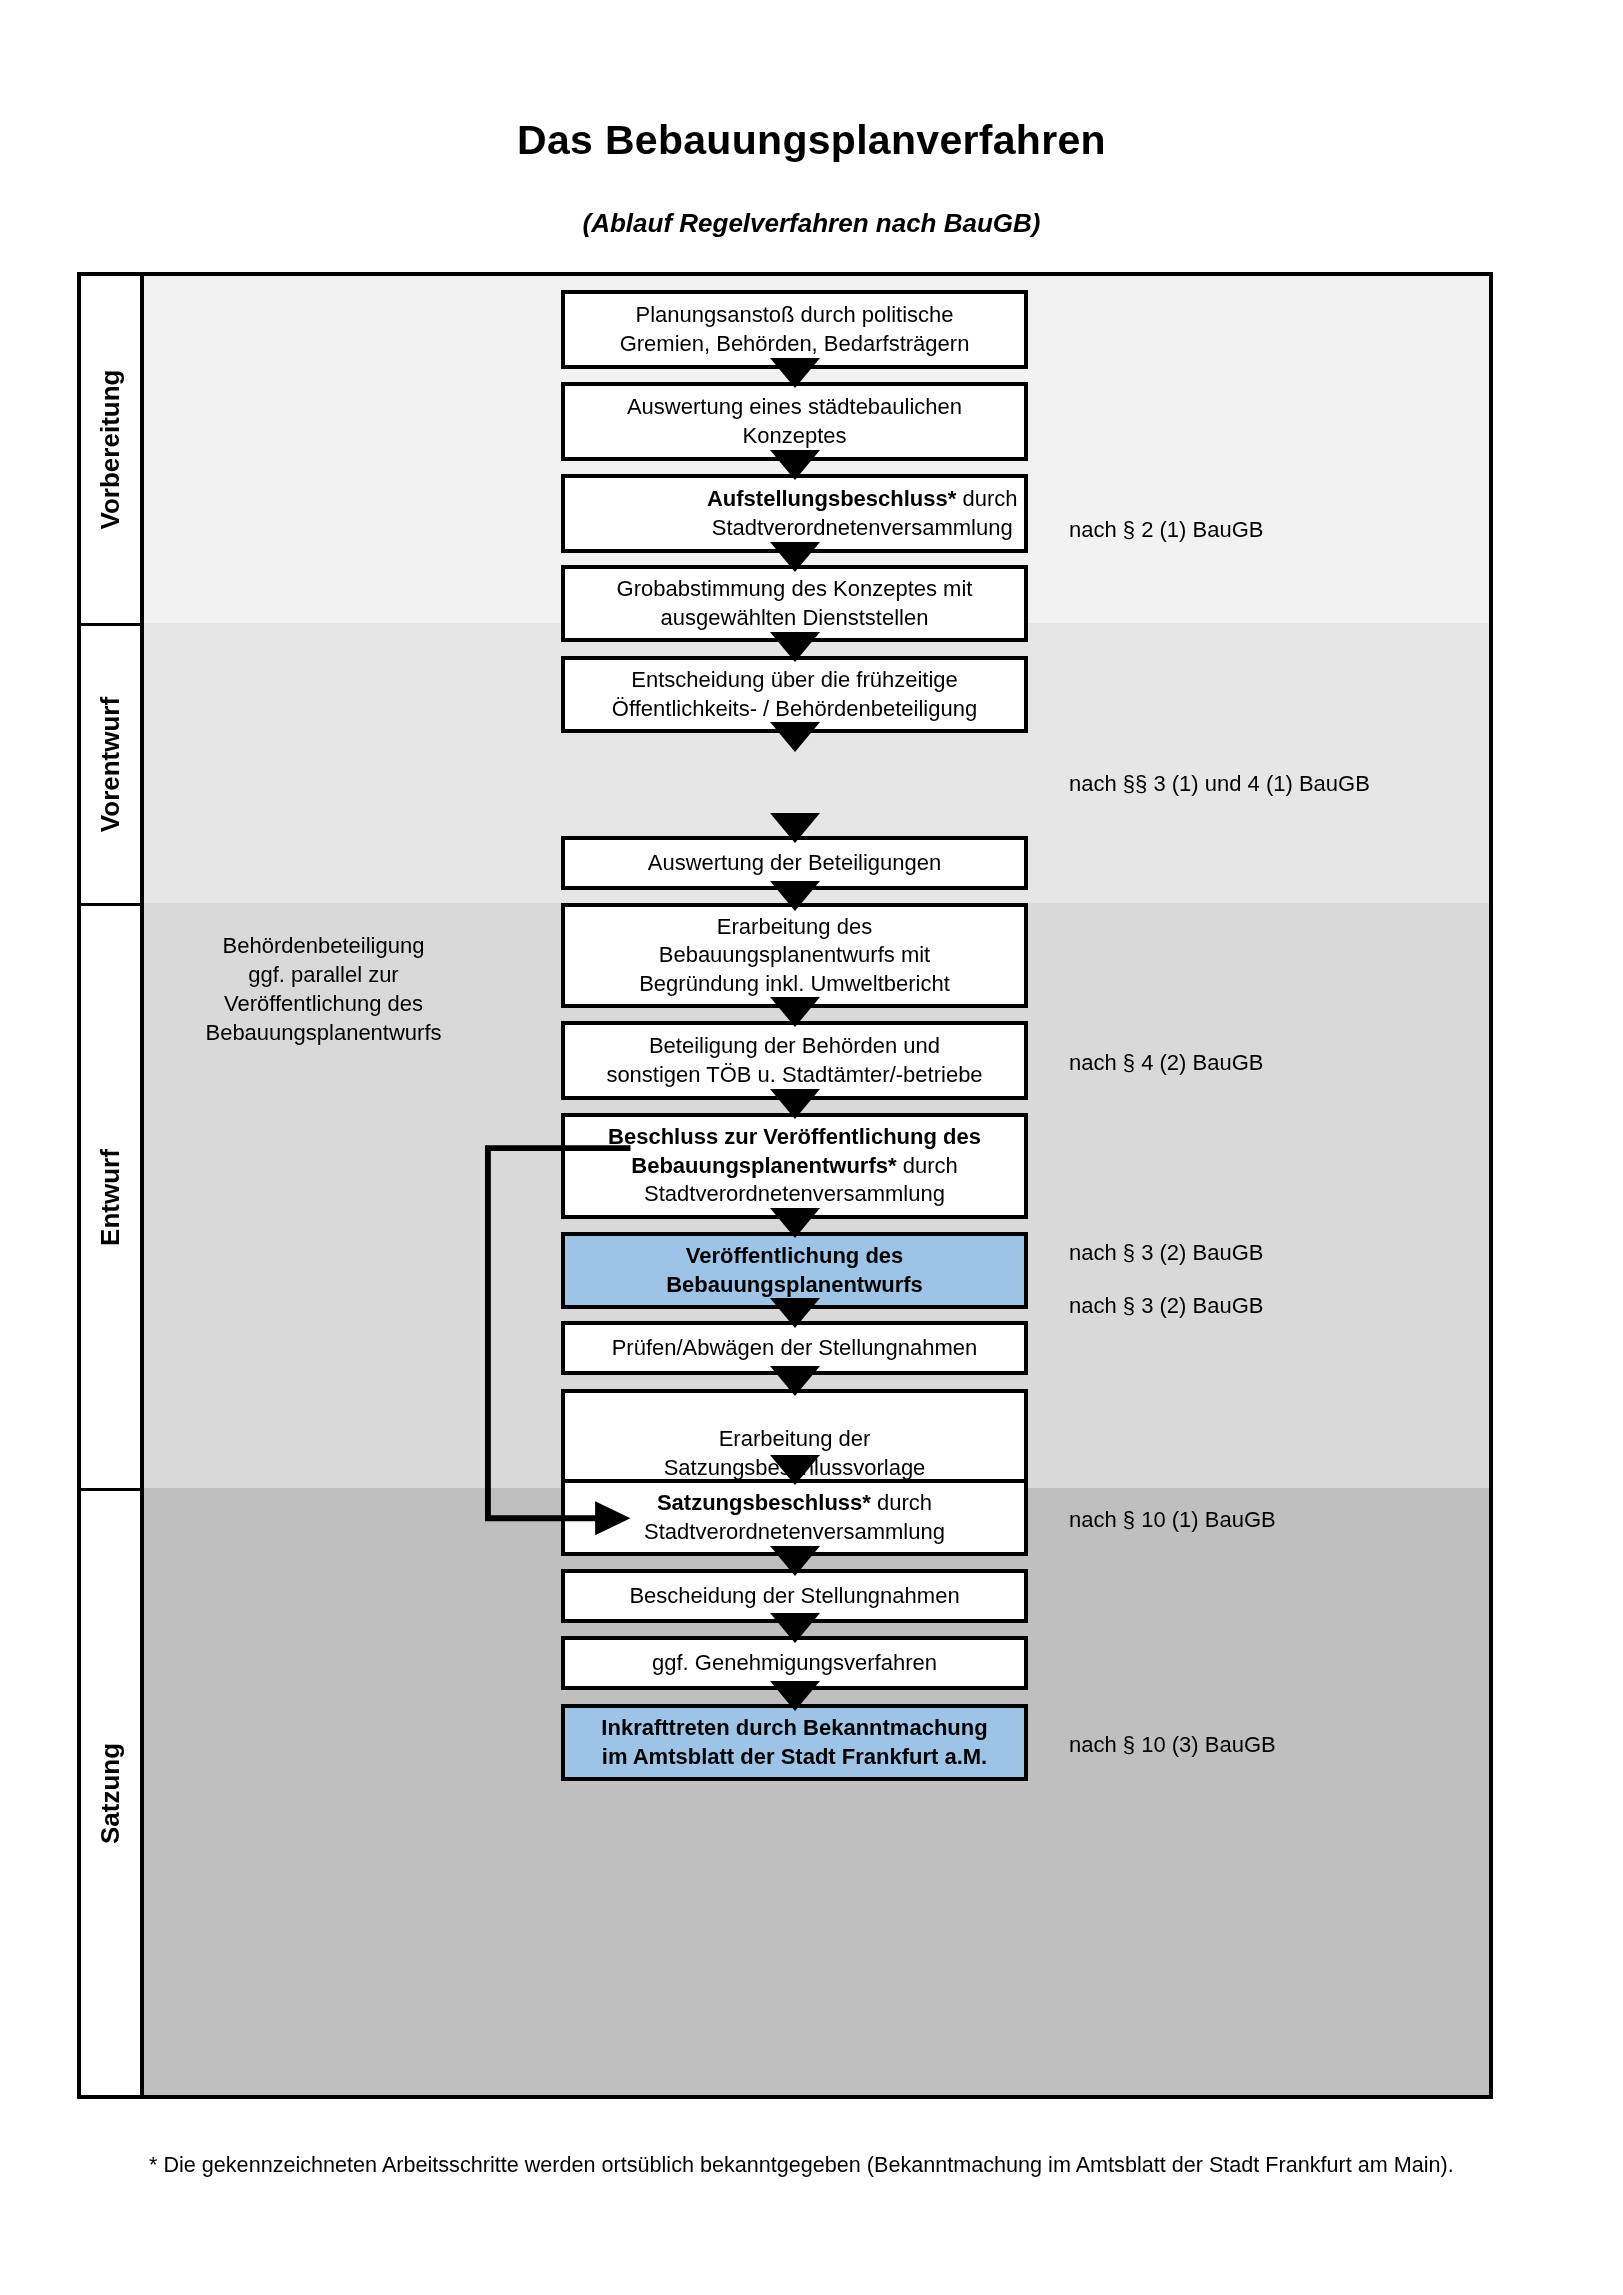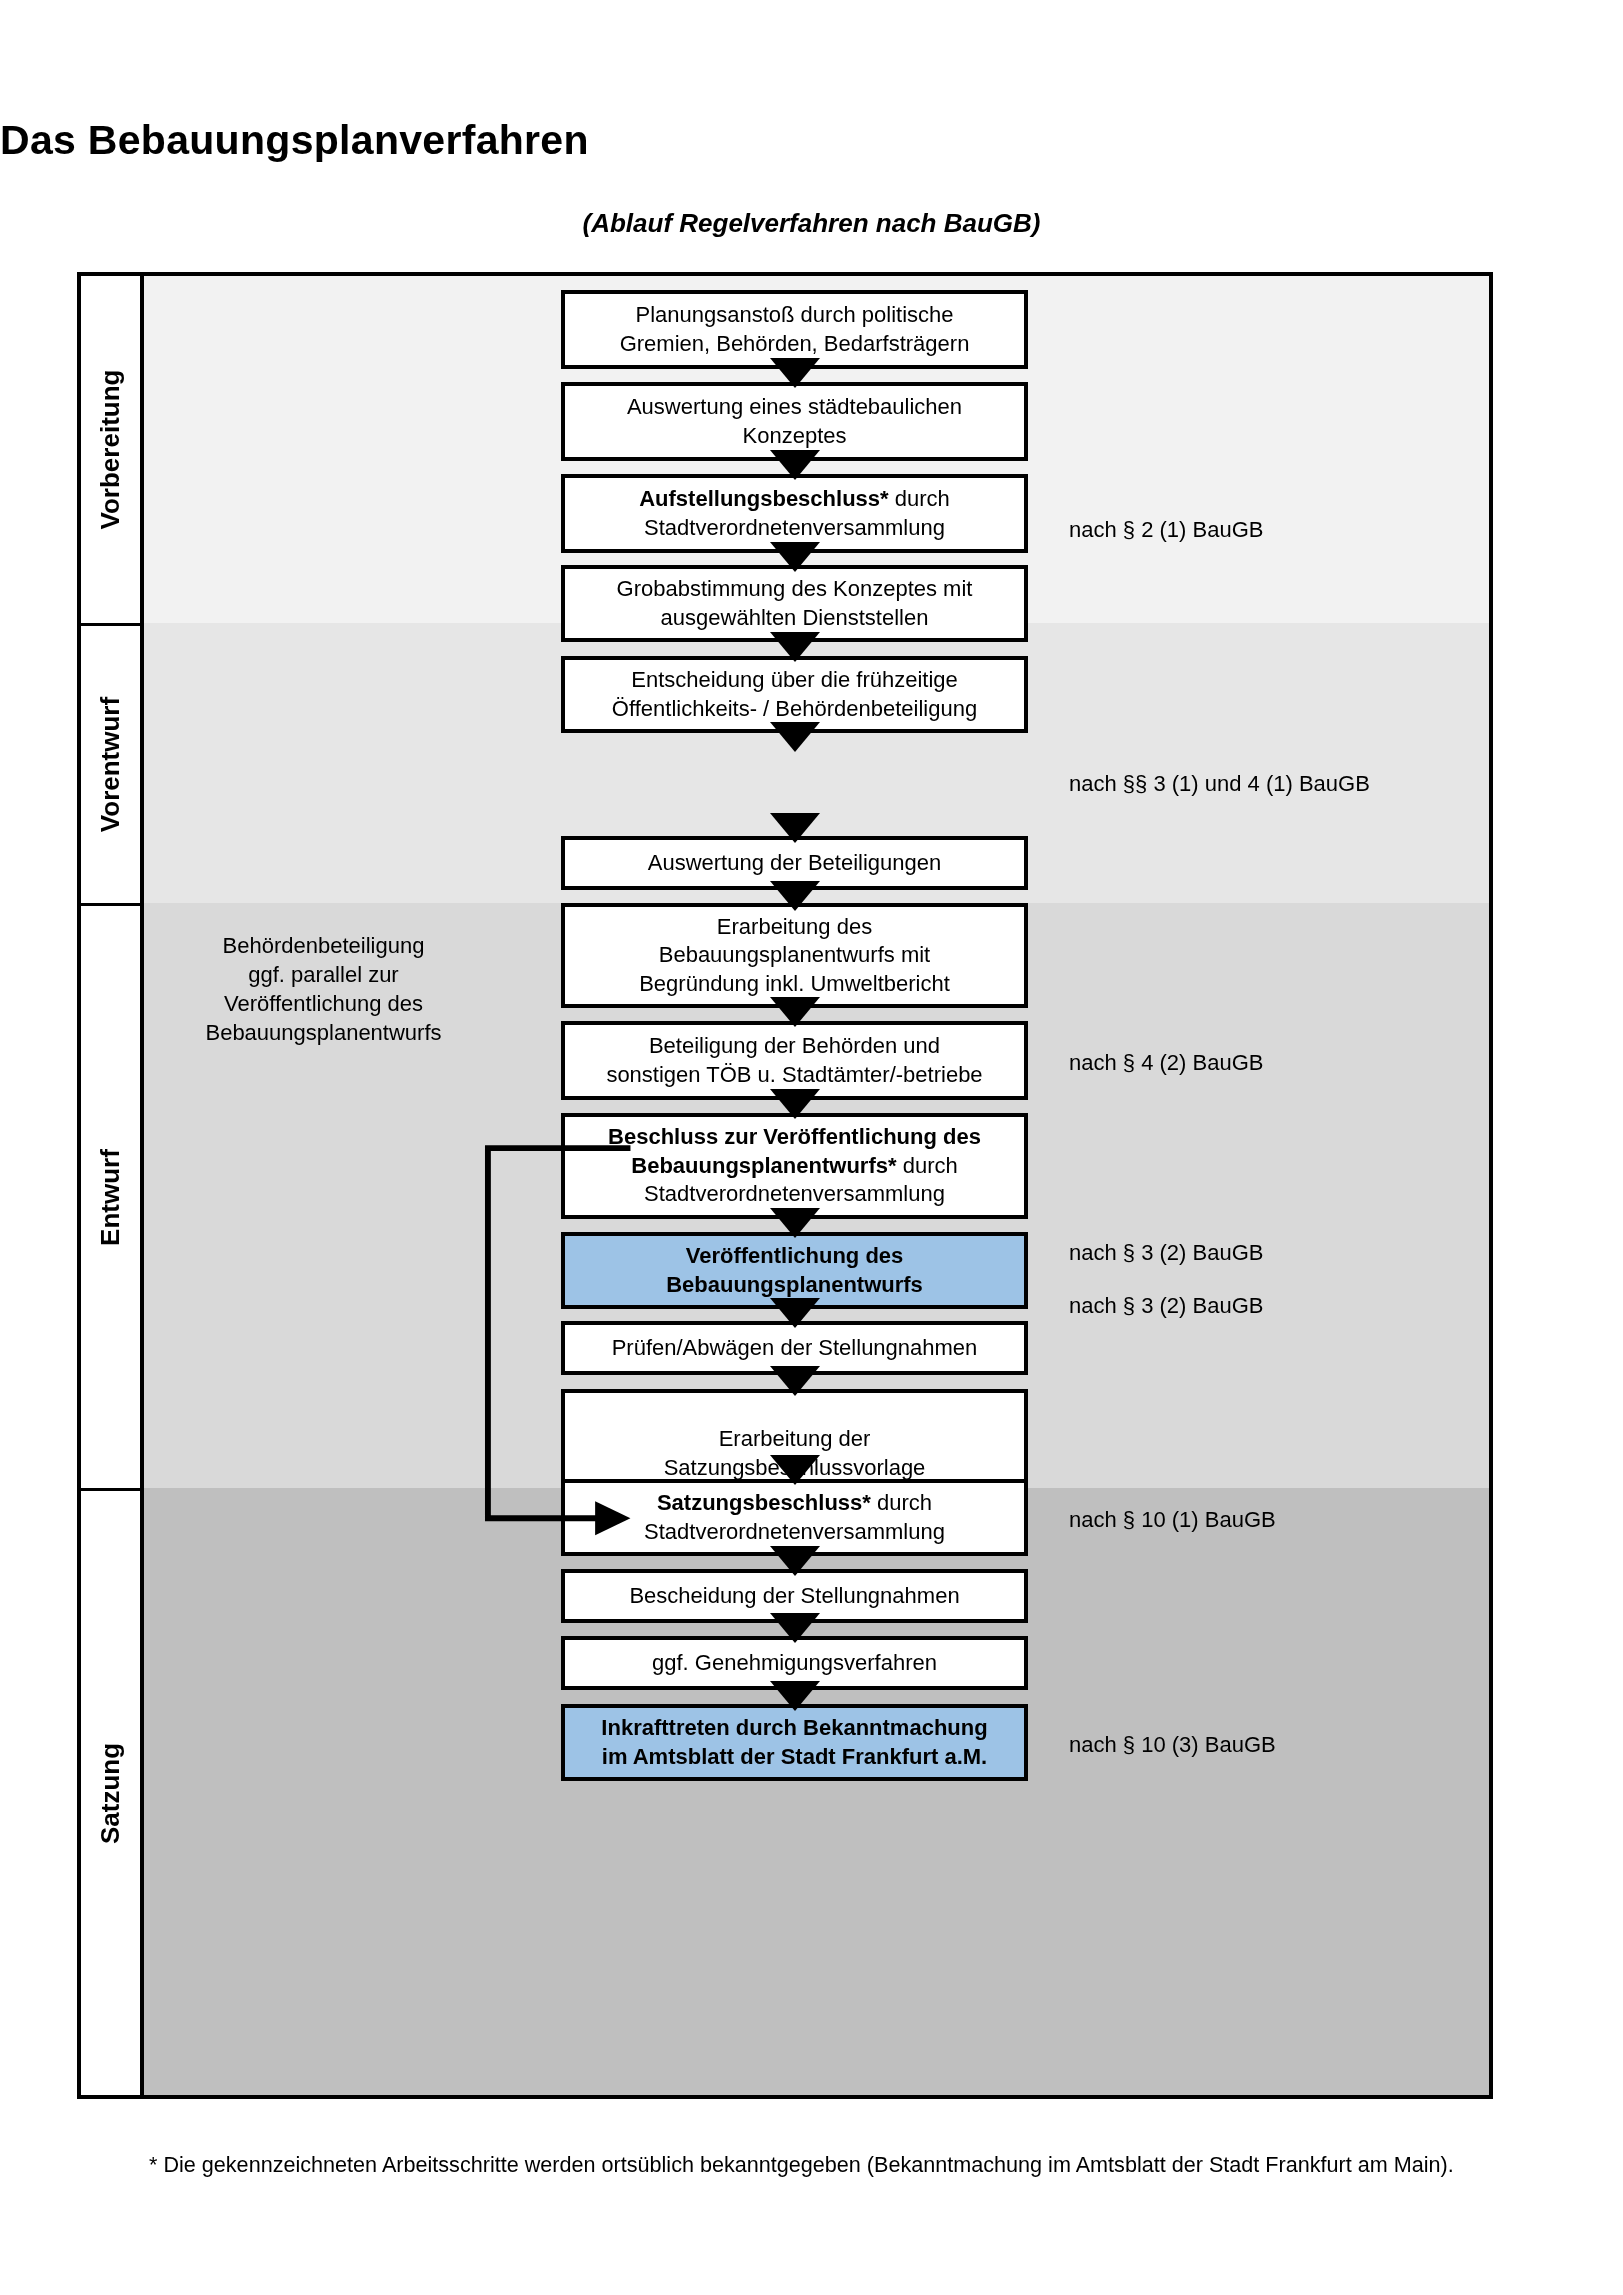--- a/index.html
+++ b/index.html
@@ -8,20 +8,21 @@
     background:#ffffff;
     font-family:"Liberation Sans", sans-serif;
     color:#000000;
     position:relative;
     overflow:hidden;
   }
 
   
   #doc-title {
     position:absolute; left:0; top:117px; width:1623px;
+    text-align:center;
     font-size:41px; font-weight:bold; letter-spacing:0.3px;
   }
   #doc-subtitle {
     position:absolute; left:0; top:208px; width:1623px;
     text-align:center;
     font-size:26px; font-weight:bold;font-style:italic;
   }
 
   
   #chart-frame {
@@ -176,21 +177,21 @@
   <div class="arrow" style="top:82px;"></div>
 
   <div class="flow-box" style="top:106px; height:79px;">
     <span>
       <span>Auswertung eines städtebaulichen</span><br>
       <span>Konzeptes</span>
     </span>
   </div>
   <div class="arrow" style="top:174px;"></div>
 
-  <div class="flow-box" style="top:198px; height:79px;">
+  <div class="flow-box" style="top:198px; height:79px;justify-content:flex-end;">
     <span>
       <b>Aufstellungsbeschluss*</b>
       <span> durch</span><br>
       <span>Stadtverordnetenversammlung</span>
     </span>
   </div>
   <div class="arrow" style="top:266px;"></div>
 
   <div class="flow-box" style="top:289px; height:77px;">
     <span>

